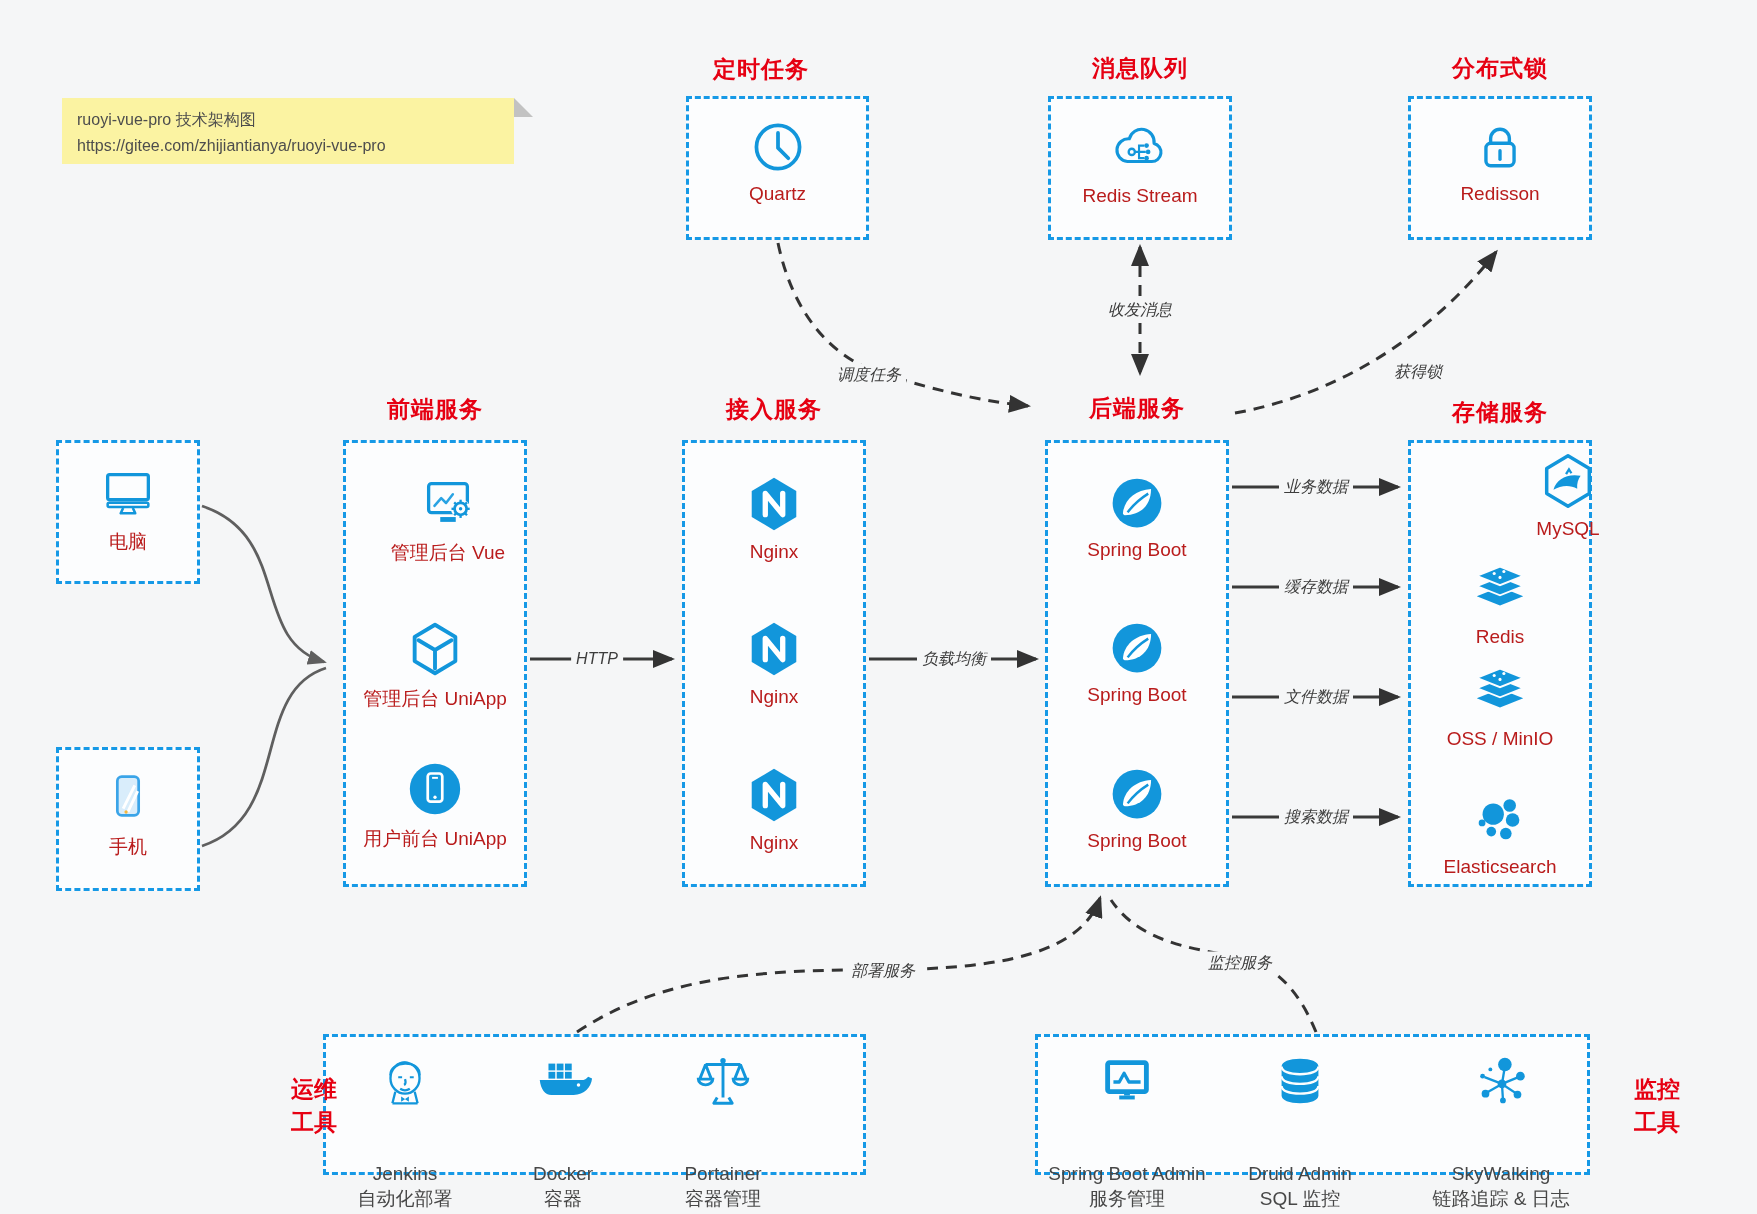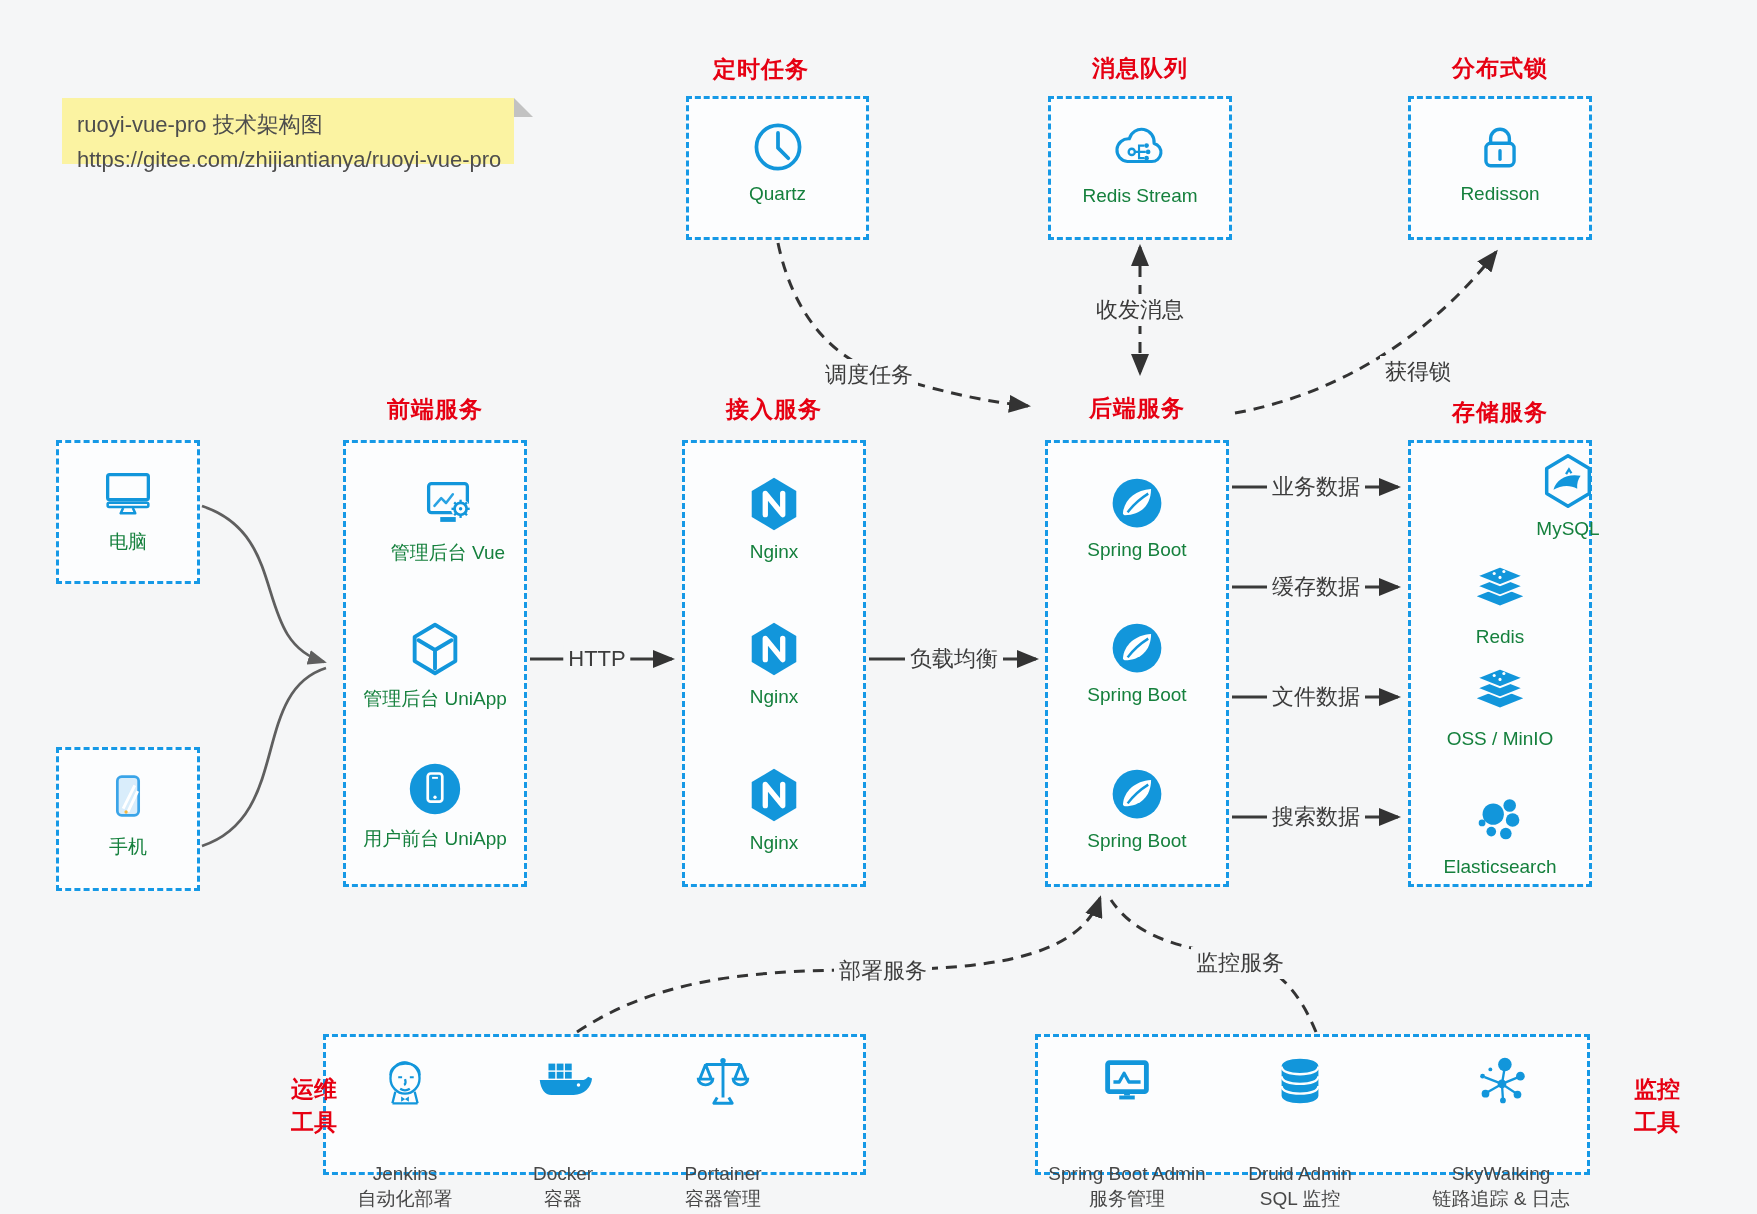--- a/index.html
+++ b/index.html
@@ -1,30 +1,30 @@
 <!DOCTYPE html>
 <html><head>
 <meta charset="utf-8">
 <style>
   html,body{margin:0;padding:0;background:#f5f6f7;font-family:"Liberation Sans","DejaVu Sans",sans-serif;}
   .canvas{position:relative;width:1757px;height:1214px;background:#f5f6f7;overflow:hidden;}
   .note{position:absolute;left:62px;top:98px;width:452px;height:66px;background:#fbf3a2;
-        box-sizing:border-box;padding:9px 0 0 15px;font-size:22px;line-height:1.6;color:#4d4d4d;z-index:3;}
+        box-sizing:border-box;padding:9px 0 0 15px;font-size:16px;line-height:1.6;color:#4d4d4d;z-index:3;}
   .note-fold{position:absolute;left:514px;top:98px;width:0;height:0;z-index:3;
         border-bottom:19px solid #c2c2c2;border-right:19px solid transparent;}
   .dbox{position:absolute;border:3px dashed #1699e6;background:#fcfdfe;z-index:1;box-sizing:border-box;}
   .gtitle{position:absolute;color:#e60012;font-weight:bold;font-size:23px;transform:translate(-50%,-50%);
         white-space:nowrap;z-index:4;letter-spacing:1px;}
   .gtitle.side{transform:none;line-height:1.45;text-align:center;white-space:normal;letter-spacing:0;margin-left:28px;}
   .node{position:absolute;text-align:center;z-index:3;}
   .node svg{display:block;margin:0 auto 6px auto;}
-  .nlabel{font-size:19px;color:#15803d;white-space:nowrap;}
+  .nlabel{font-size:19px;color:#b91c1c;white-space:nowrap;}
   .nlabel2{font-size:19px;color:#474747;line-height:1.32;white-space:nowrap;margin-top:48px;}
-  .elabel{position:absolute;transform:translate(-50%,-50%);font-size:22px;color:#3c3c3c;
-        background:#f5f6f7;padding:1px 5px;white-space:nowrap;z-index:4;}
+  .elabel{position:absolute;transform:translate(-50%,-50%);font-size:16px;color:#3c3c3c;
+        background:#f5f6f7;padding:1px 5px;white-space:nowrap;z-index:4;font-style:italic;}
   .wires{position:absolute;left:0;top:0;z-index:2;pointer-events:none;}
 </style>
 </head>
 <body>
 
 <div class="canvas">
 
   <div class="note">
     <div>ruoyi-vue-pro 技术架构图</div>
     <div>https://gitee.com/zhijiantianya/ruoyi-vue-pro</div>

